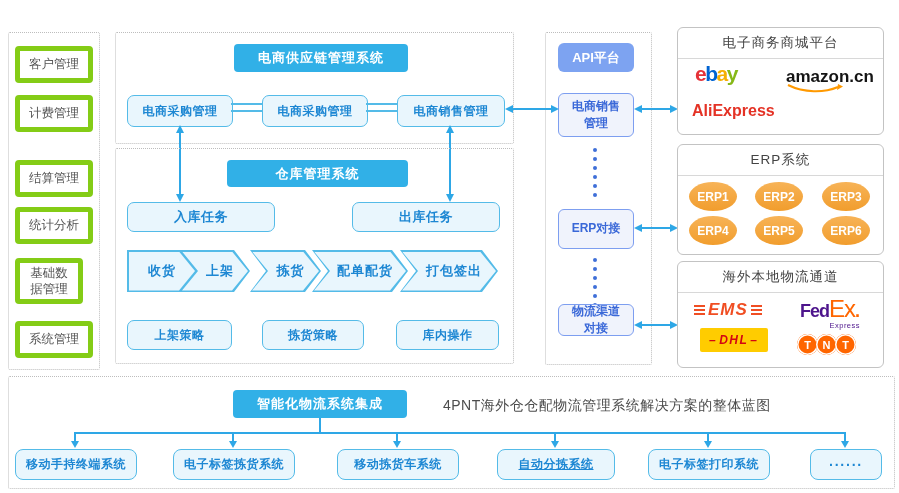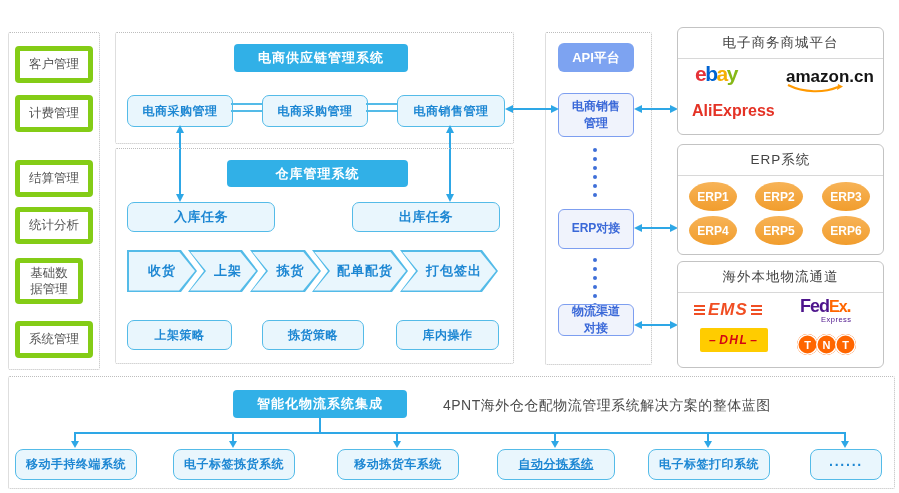--- a/index.html
+++ b/index.html
@@ -64,21 +64,21 @@
   .ebay .l0{color:#e53238}.ebay .l1{color:#0064d2}.ebay .l2{color:#f5af02}.ebay .l3{color:#86b817}
   .amazon{font-size:17px;font-weight:bold;color:#141414;line-height:1;}
   .ali{font-size:16px;font-weight:bold;color:#e43225;}
   .wish{font-size:21px;font-weight:bold;font-style:italic;color:#2fb7ec;letter-spacing:1px;margin-top:48px;}
   .ems{display:flex;align-items:center;gap:3px;color:#f04e23;}
   .ems .txt{font-size:17px;font-weight:bold;font-style:italic;letter-spacing:1px;}
   .bars{display:flex;flex-direction:column;gap:2px;}
   .bars b{width:11px;height:2px;background:#f04e23;}
   .fedex{line-height:1;}
   .fedex .fed{font-size:18px;font-weight:bold;color:#4d148c;letter-spacing:-1px;}
-  .fedex .ex{font-size:16px;font-weight:bold;color:#ff6600;letter-spacing:-1px;}
+  .fedex .ex{font-size:24px;font-weight:normal;color:#ff6600;letter-spacing:-1px;}
   .fedex .dot{color:#ff6600;font-weight:bold;font-size:18px;}
   .fedex .sub{display:block;text-align:right;font-size:7.5px;color:#4d148c;margin-top:1px;letter-spacing:.5px;}
   .dhl{background:#ffcc00;color:#d40511;font-style:italic;font-weight:bold;font-size:12px;
        padding:5px 9px;border-radius:2px;letter-spacing:1.5px;}
   .dhl::before{content:"–";margin-right:2px;} .dhl::after{content:"–";margin-left:2px;}
   .tnt{display:flex;}
   .tnt span{width:21px;height:21px;border-radius:50%;background:#ff6600;color:#fff;font-weight:bold;font-size:11px;
             display:flex;align-items:center;justify-content:center;box-shadow:inset 0 0 0 1.5px #fff,inset 0 0 0 3px #ff6600;
             margin-left:-2px;}
 
@@ -118,21 +118,21 @@
   <div class="dotted-box" style="left:115px;top:148px;width:397px;height:214px;"></div>
   <div class="blue-header" style="left:227px;top:160px;width:181px;height:27px;">仓库管理系统</div>
   <div class="lite-box" style="left:127px;top:202px;width:146px;height:28px;font-size:13px;">入库任务</div>
   <div class="lite-box" style="left:352px;top:202px;width:146px;height:28px;font-size:13px;">出库任务</div>
 
   <div class="chev first" style="left:127px;top:250px;width:70px;">
     <div class="o"></div>
     <div class="in"></div>
     <div class="t">收货</div>
   </div>
-  <div class="chev mid" style="left:188px;top:250px;width:70px;">
+  <div class="chev mid" style="left:180px;top:250px;width:70px;">
     <div class="o"></div>
     <div class="in"></div>
     <div class="t">上架</div>
   </div>
   <div class="chev mid" style="left:250px;top:250px;width:71px;">
     <div class="o"></div>
     <div class="in"></div>
     <div class="t">拣货</div>
   </div>
   <div class="chev mid" style="left:312px;top:250px;width:96px;">

